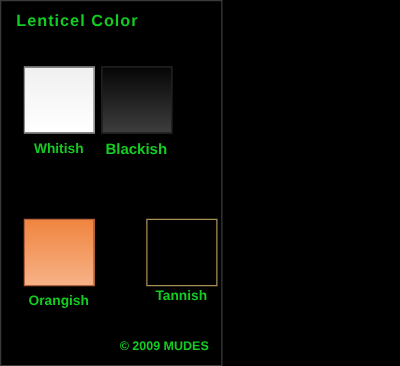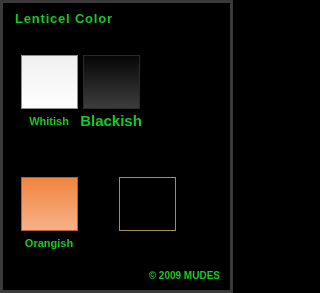--- a/index.html
+++ b/index.html
@@ -5,26 +5,26 @@
   html, body {
     margin: 0;
     padding: 0;
     background: #000000;
   }
   body {
     font-family: "Liberation Sans", sans-serif;
   }
   #page {
     position: relative;
-    width: 233px;
+    width: 178px;
     height: 293px;
     background: #000000;
     overflow: hidden;
     box-sizing: border-box;
-    border: 3px solid #84cc16;
+    border: 1px solid #84cc16;
   }
   #page-title {
     position: absolute;
     left: 12px;
     top: 8px;
     font-size: 13px;
     font-weight: bold;
     color: #13cc22;
     letter-spacing: 0.8px;
     white-space: nowrap;
@@ -60,21 +60,21 @@
   }
   .swatch-label {
     margin-top: 6px;
     font-size: 11px;
     font-weight: bold;
     color: #13cc22;
     white-space: nowrap;
     line-height: 12px;
   }
   .swatch-cell.small-label .swatch-label {
-    font-size: 15px;
+    font-size: 12px;
   }
   .swatch-cell.raise-label .swatch-label {
     margin-top: 2px;
   }
   .swatch-cell.sunk-box .swatch-box {
     margin-top: 6px;
   }
   #copyright {
     position: absolute;
     right: 10px;
@@ -112,20 +112,21 @@
 
     <div class="swatch-row row-2">
 
       <div class="swatch-cell">
         <span class="swatch-box" style="background: linear-gradient(rgb(240, 133, 64), rgb(247, 178, 135)); border: 1px solid rgb(176, 96, 58);"></span>
         <span class="swatch-label" style="color: rgb(19, 204, 34);">Orangish</span>
       </div>
 
       <div class="swatch-cell raise-label">
         <span class="swatch-box" style="border: 1px solid rgb(168, 143, 85);"></span>
+        <span class="swatch-label" style="color: rgb(19, 204, 34);">Tannish</span>
       </div>
 
 
     </div>
 
   </div>
 
   <div id="copyright" style="color: rgb(19, 204, 34);">© 2009 MUDES</div>
 
 </div>

